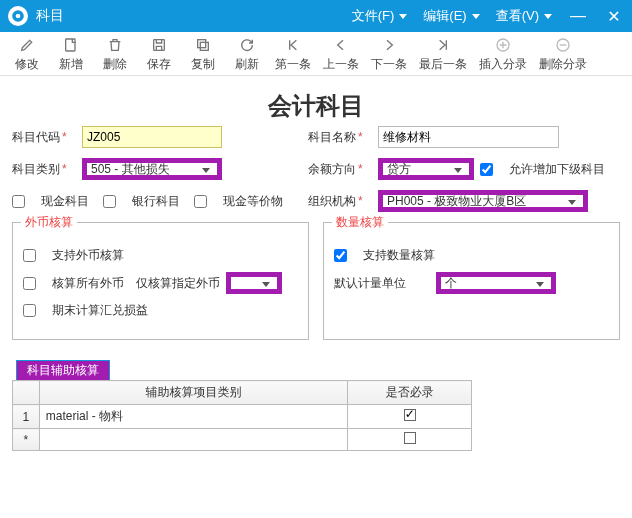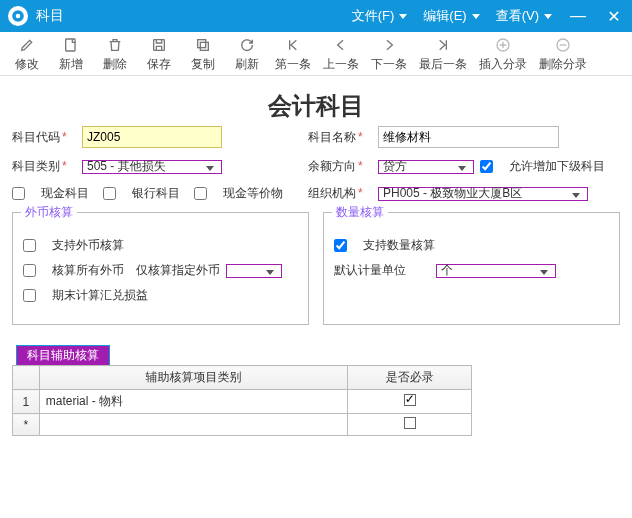--- a/index.html
+++ b/index.html
@@ -59,35 +59,35 @@
 
   .form-row { display:flex; align-items:center; margin-bottom: 10px; gap: 6px; }
   .col { display:flex; align-items:center; gap:6px; }
   .lbl-field { width: 64px; text-align:left; color:#333; white-space:nowrap; }
   .req { color: #d9534f; margin-left:2px; }
   .input-text {
     border: 1px solid #bbb; height: 22px; padding: 0 4px; font-size:12px; background:#fff;
   }
   .input-text.highlight { background: #ffffcc; border-color:#d0c060; }
   .select {
-    border:1px solid #a21caf; height:14px; display:flex; align-items:center; padding:0 4px; background:#fff; position:relative;
+    border:5px solid #a21caf; height:22px; display:flex; align-items:center; padding:0 4px; background:#fff; position:relative;
   }
   .select .sel-text { flex:1; overflow:hidden; white-space:nowrap; }
   .select .dd { width:14px; text-align:center; color:#555; }
   .select .dd::after { content:""; display:inline-block; border-left:4px solid transparent;border-right:4px solid transparent;border-top:5px solid #555; }
 
   .chk { display:flex; align-items:center; gap:16px; }
   .chk input { margin:0; }
 
   .groups { display:flex; gap:14px; margin-top:4px; }
   .group {
     border:1px solid #bbb; flex:1; position:relative; padding: 16px 10px 12px 10px;
   }
   .group .legend {
-    position:absolute; top:-9px; left:8px; background:#fff; padding:0 4px; color:#8b5cf6;
+    position:absolute; top:-9px; left:8px; background:#fff; padding:0 4px; color:#ef4444;
   }
   .group .g-row { display:flex; align-items:center; margin: 8px 0; gap:6px; }
 
   .aux-section { margin-top: 20px; }
   .aux-tab {
     display:inline-block; background:#a21caf; color:#fff; padding:1px 10px; border:1px solid #1296db; border-bottom:none; margin-left:4px;font-family:Liberation Serif, serif;
   }
   .grid {
     border:1px solid #999; border-collapse:collapse; width: 460px; table-layout:fixed;
   }

